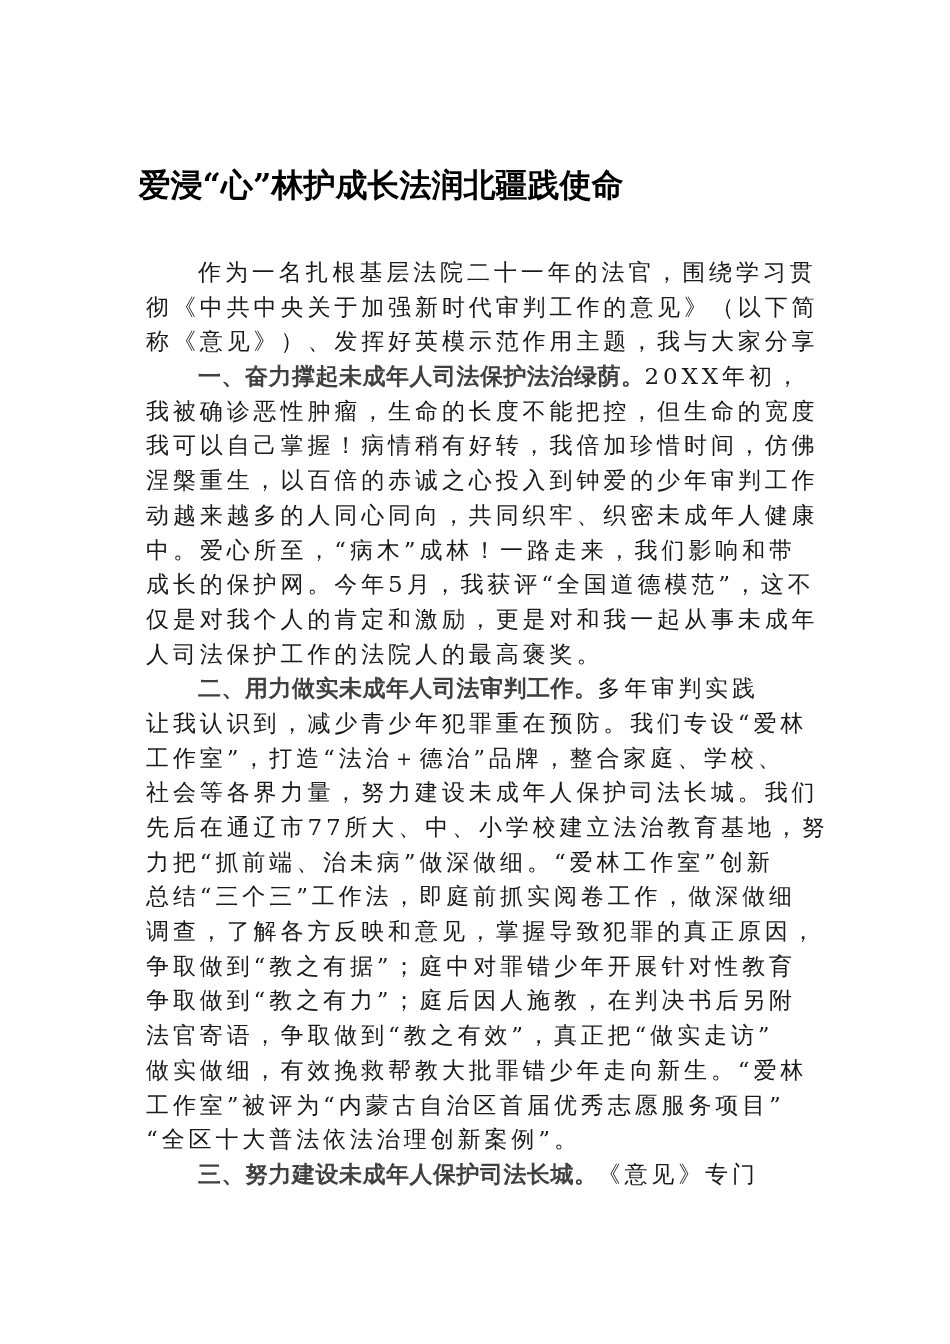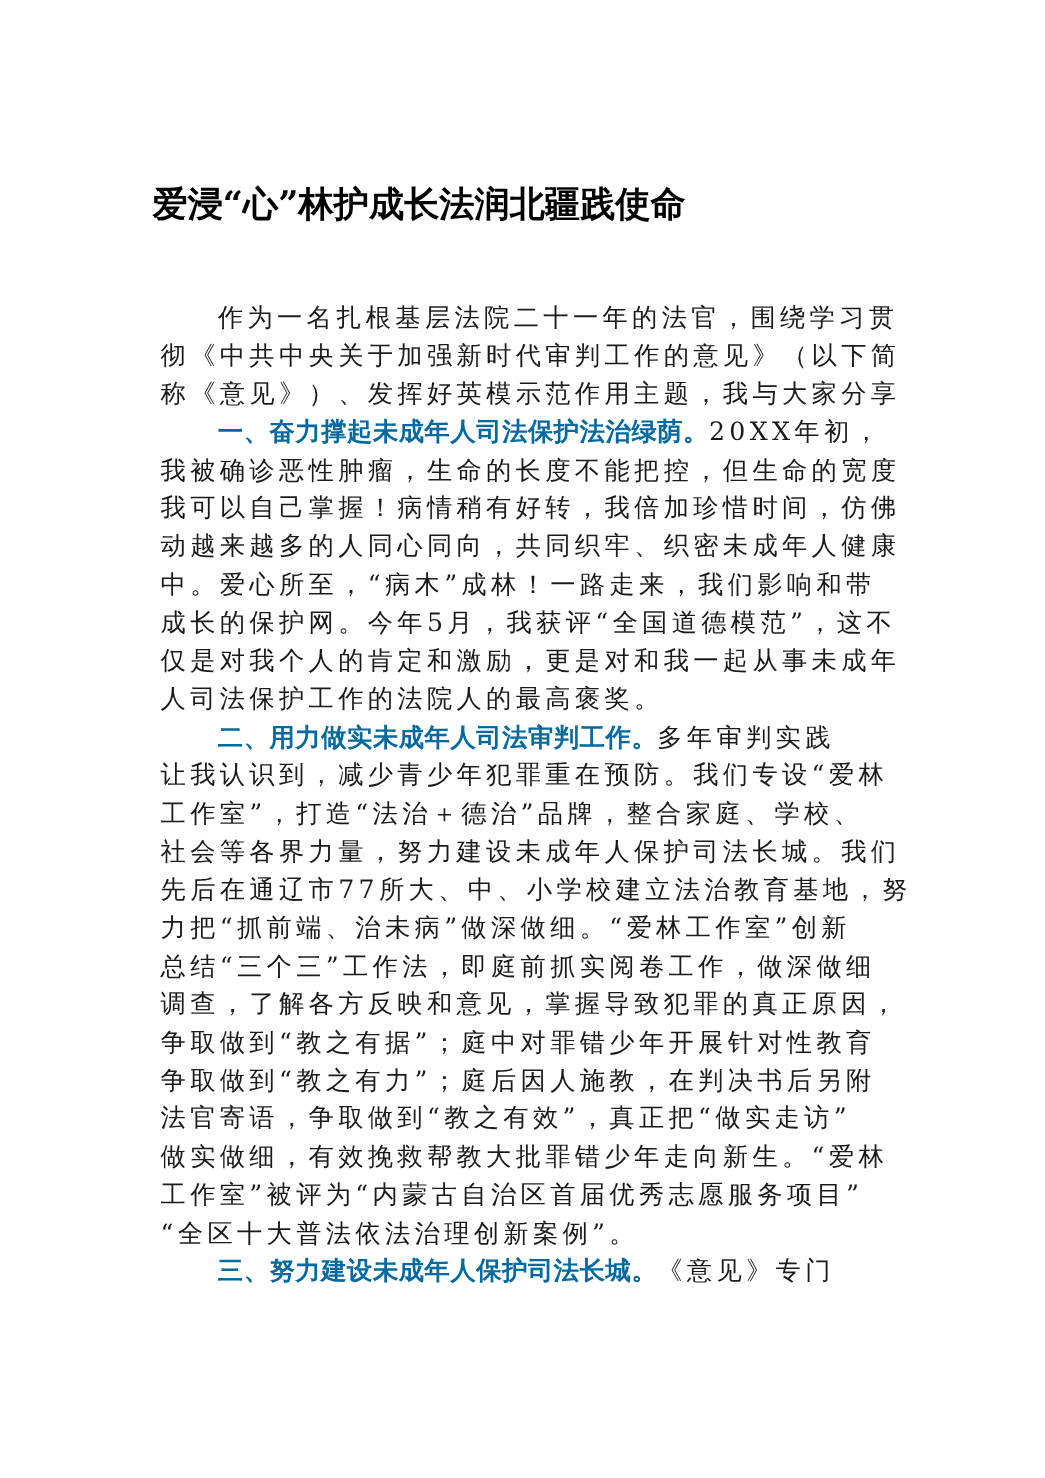--- a/index.html
+++ b/index.html
@@ -2,38 +2,39 @@
 <html><head>
 <meta charset="utf-8">
 <style>
   html, body { margin:0; padding:0; background:#ffffff; }
   body { width:950px; height:1344px; position:relative; overflow:hidden;
          font-family:"DejaVu Serif","Liberation Serif",serif; color:#111; }
   .page { position:absolute; left:0; top:0; width:762px; height:1344px; background:#fff; }
   .title { position:absolute; left:0; right:0; top:160px; text-align:center;
            font-family:"DejaVu Serif","Liberation Serif",serif; font-weight:bold;
            font-size:32px; letter-spacing:0px; color:#000; line-height:50px; }
-  .body { position:absolute; left:146px; width:660px; top:272px; }
+  .body { position:absolute; left:146px; width:660px; top:255px; }
   .line { height:34.7px; line-height:34.7px; font-size:23px; white-space:nowrap;
           letter-spacing:3.9px; color:#1a1a1a; overflow:visible; }
   .indent { padding-left:52px; }
-  .h { font-family:Liberation Mono, monospace; font-weight:bold; letter-spacing:0.5px; color:#0369a1; }
+  .h { font-family:Liberation Mono, monospace; font-weight:bold; letter-spacing:0.5px; color:#404040; }
 </style>
 </head>
 <body>
 
 <div class="page">
   <div class="title">爱浸“心”林护成长法润北疆践使命</div>
   <div class="body" id="body">
       <div class="line indent"><span>作为一名扎根基层法院二十一年的法官，围绕学习贯</span></div>
       <div class="line"><span>彻《中共中央关于加强新时代审判工作的意见》（以下简</span></div>
       <div class="line"><span>称《意见》）、发挥好英模示范作用主题，我与大家分享</span></div>
       <div class="line indent"><span class="h">一、奋力撑起未成年人司法保护法治绿荫。</span><span>20XX年初，</span></div>
       <div class="line"><span>我被确诊恶性肿瘤，生命的长度不能把控，但生命的宽度</span></div>
       <div class="line"><span>我可以自己掌握！病情稍有好转，我倍加珍惜时间，仿佛</span></div>
+      <div class="line"><span>涅槃重生，以百倍的赤诚之心投入到钟爱的少年审判工作</span></div>
       <div class="line"><span>动越来越多的人同心同向，共同织牢、织密未成年人健康</span></div>
       <div class="line"><span>中。爱心所至，“病木”成林！一路走来，我们影响和带</span></div>
       <div class="line"><span>成长的保护网。今年5月，我获评“全国道德模范”，这不</span></div>
       <div class="line"><span>仅是对我个人的肯定和激励，更是对和我一起从事未成年</span></div>
       <div class="line"><span>人司法保护工作的法院人的最高褒奖。</span></div>
       <div class="line indent"><span class="h">二、用力做实未成年人司法审判工作。</span><span>多年审判实践</span></div>
       <div class="line"><span>让我认识到，减少青少年犯罪重在预防。我们专设“爱林</span></div>
       <div class="line"><span>工作室”，打造“法治＋德治”品牌，整合家庭、学校、</span></div>
       <div class="line"><span>社会等各界力量，努力建设未成年人保护司法长城。我们</span></div>
       <div class="line"><span>先后在通辽市77所大、中、小学校建立法治教育基地，努</span></div>

